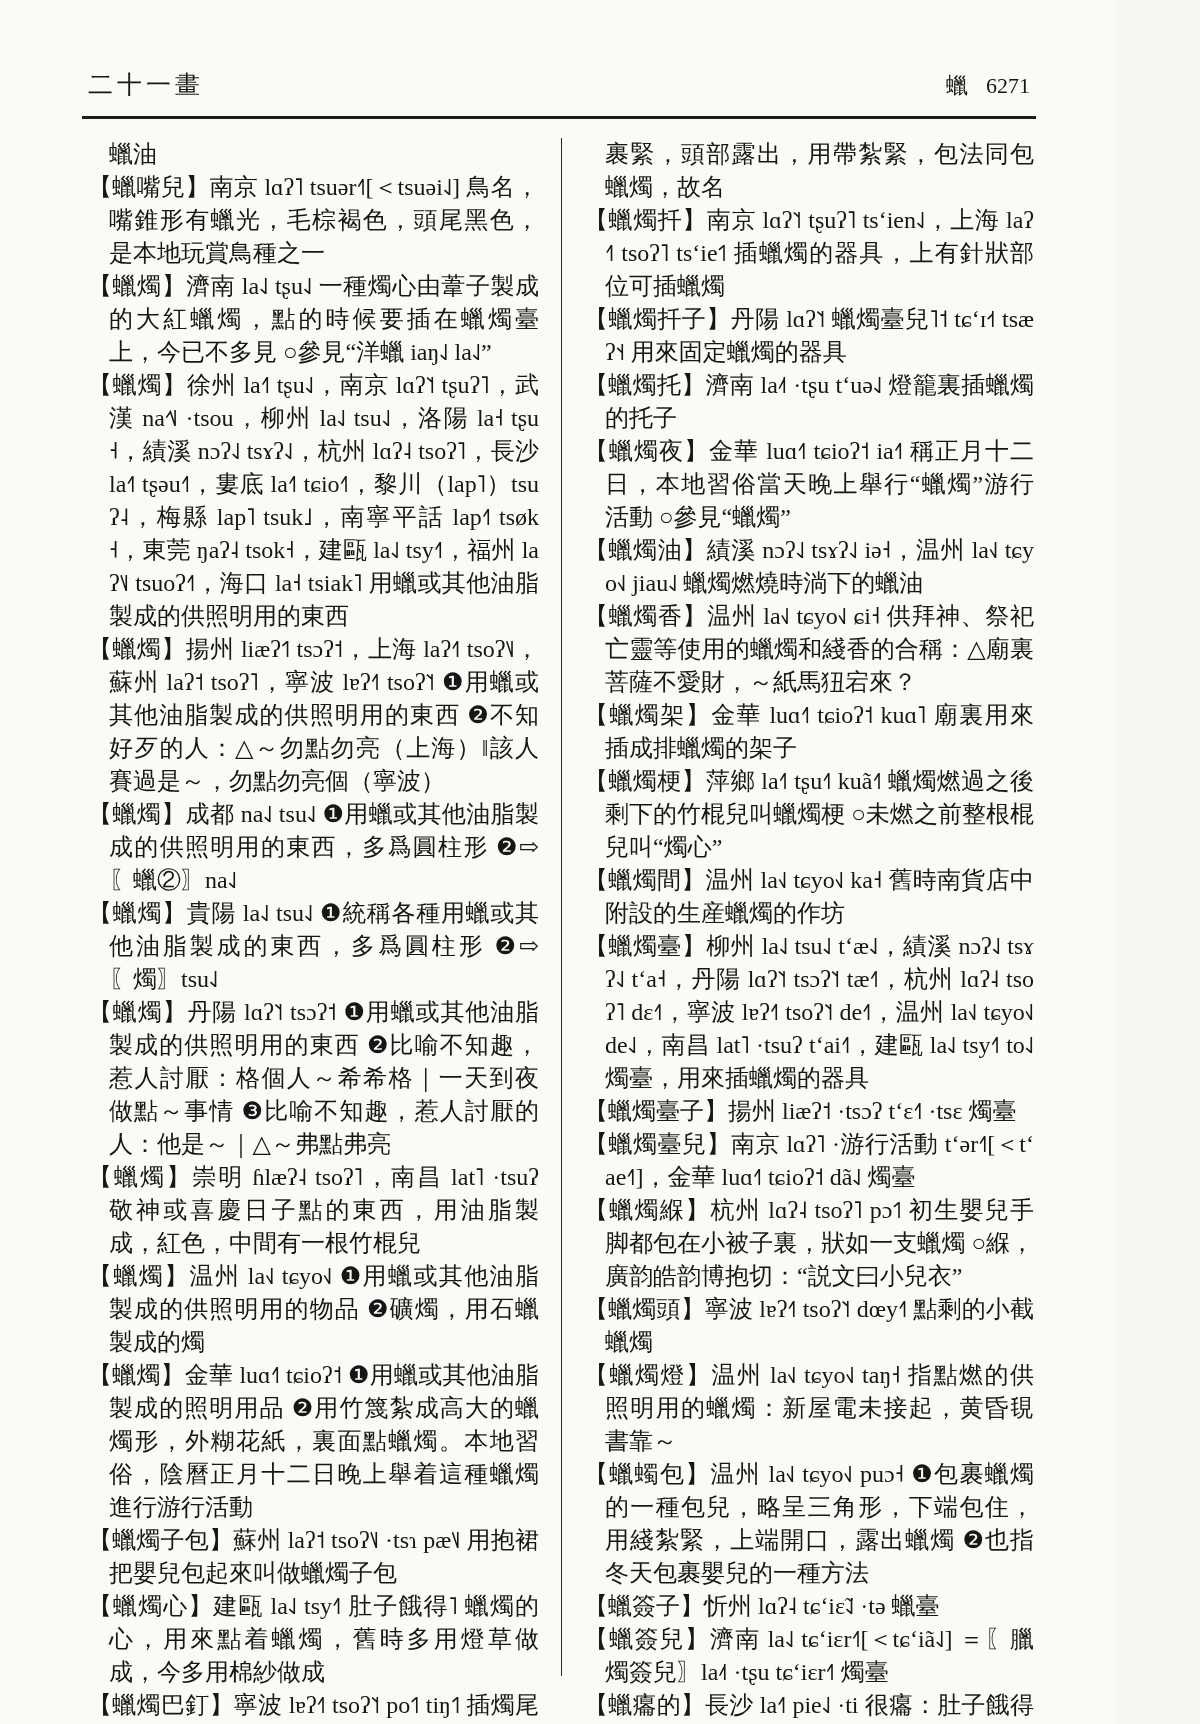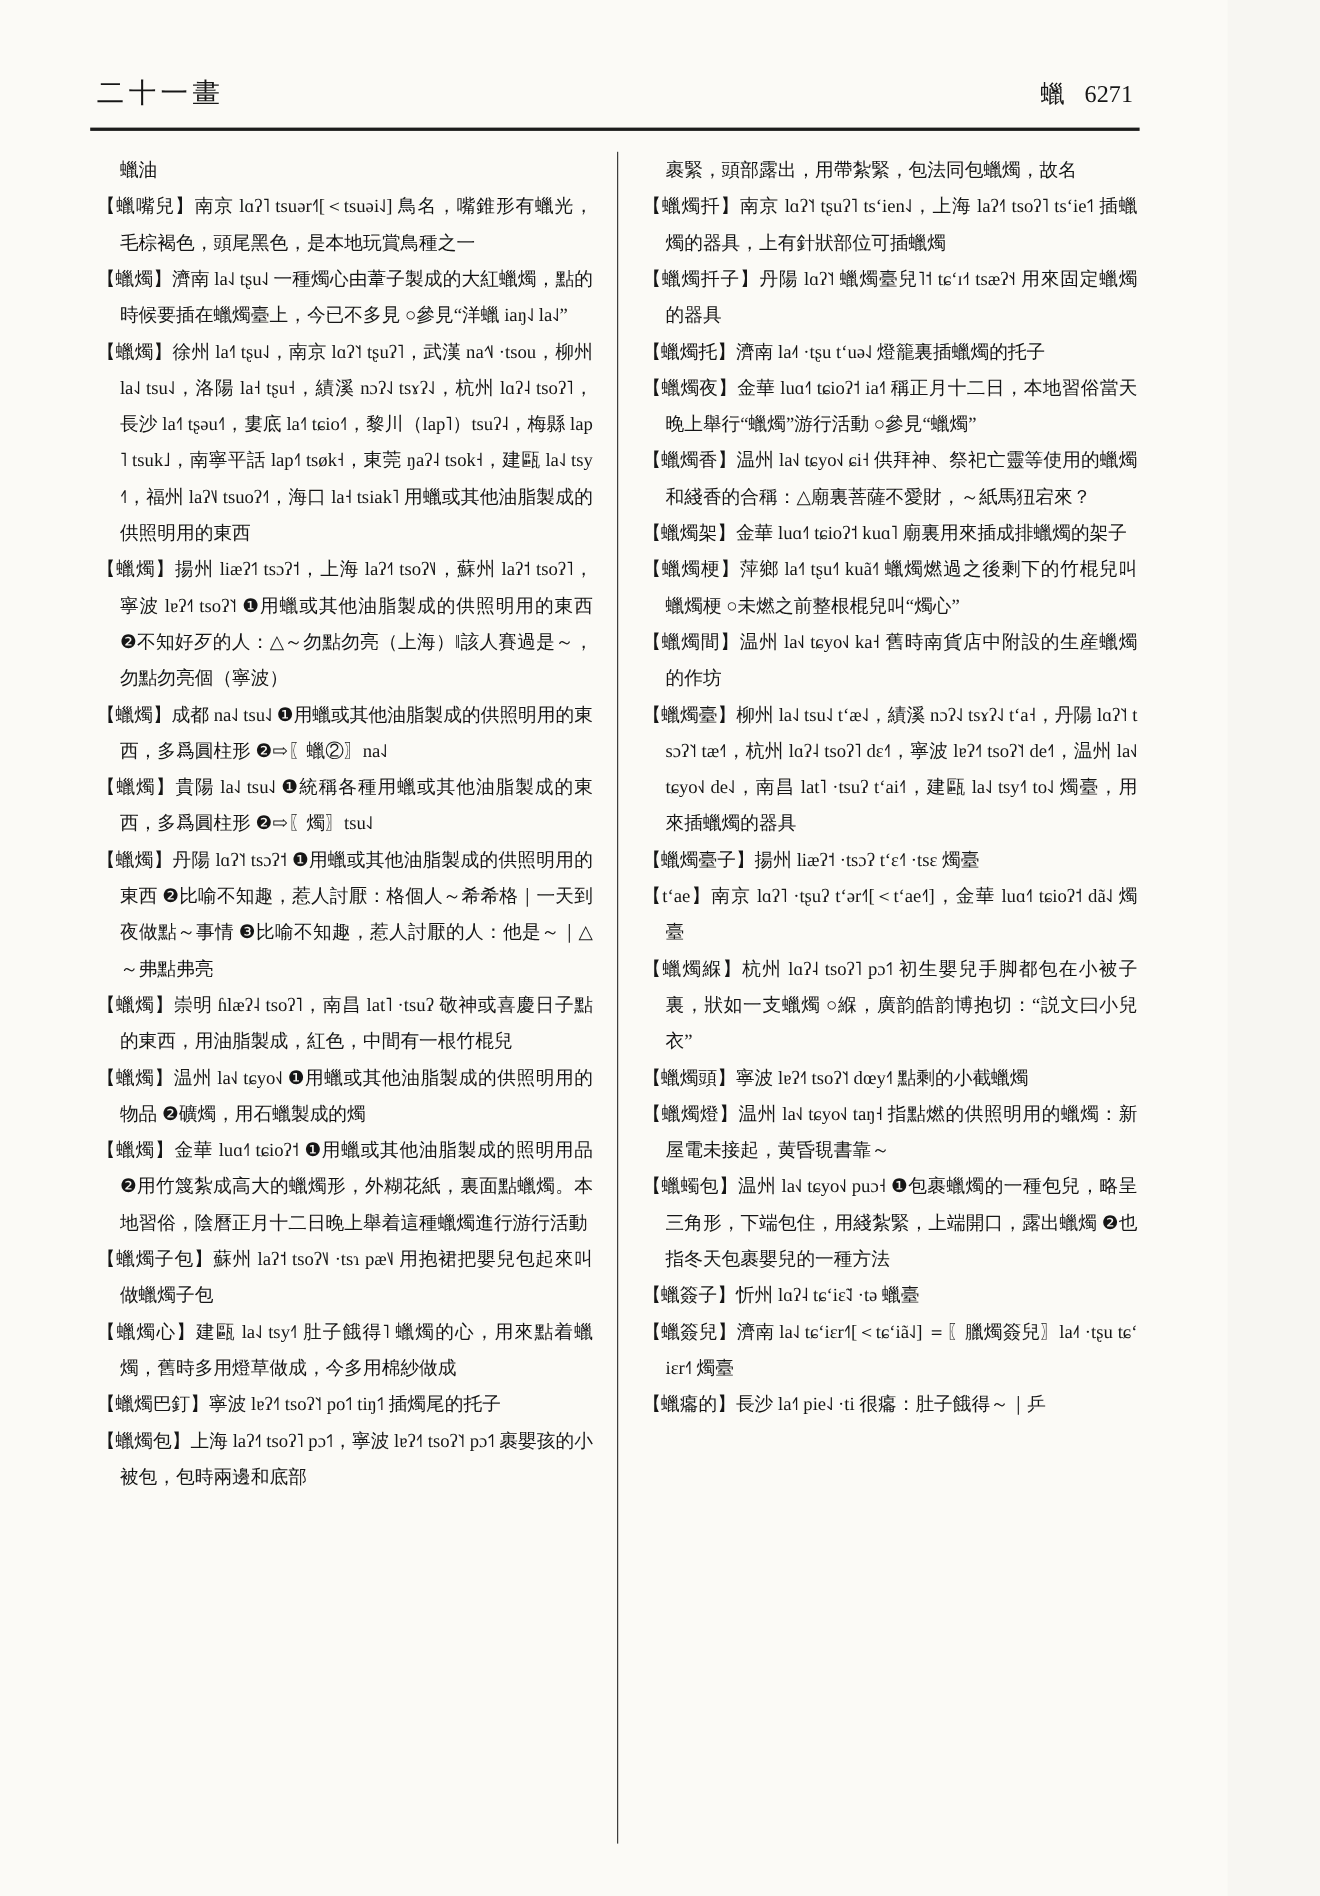--- a/index.html
+++ b/index.html
@@ -37,21 +37,21 @@
     display: flex;
   }
   .col {
     box-sizing: border-box;
     width: 50%;
   }
   .col-left { padding-right: 22px; }
   .col-right { border-left: 1.5px solid #2a2a2a; padding-left: 22px; }
   .col p {
     margin: 0;
-    font-size: 17px;
+    font-size: 24px;
     line-height: 33px;
     text-align: justify;
     text-justify: inter-character;
     word-break: break-all;
   }
   .entry { padding-left: 21px; text-indent: -21px; }
   .cont  { padding-left: 21px; text-indent: 0; }
 </style>
 </head>
 <body>
@@ -87,27 +87,28 @@
       <p class="entry">【蠟燭巴釘】寧波 lɐʔ˧˥ tsoʔ˥˦ po˦˥ tiŋ˦˥ 插燭尾的托子</p>
       <p class="entry">【蠟燭包】上海 laʔ˧˥ tsoʔ˥ pɔ˦˥，寧波 lɐʔ˧˥ tsoʔ˥˦ pɔ˦˥ 裹嬰孩的小被包，包時兩邊和底部</p>
     </section>
 
     <section class="col col-right">
       <p class="cont">裹緊，頭部露出，用帶紮緊，包法同包蠟燭，故名</p>
       <p class="entry">【蠟燭扦】南京 lɑʔ˥˦ tʂuʔ˥ tsʻien˨˩，上海 laʔ˧˥ tsoʔ˥ tsʻie˦˥ 插蠟燭的器具，上有針狀部位可插蠟燭</p>
       <p class="entry">【蠟燭扦子】丹陽 lɑʔ˥˦ 蠟燭臺兒˥˦ tɕʻɪ˧˦ tsæʔ˦˧ 用來固定蠟燭的器具</p>
       <p class="entry">【蠟燭托】濟南 la˨˦ ·tʂu tʻuə˨˩ 燈籠裏插蠟燭的托子</p>
       <p class="entry">【蠟燭夜】金華 luɑ˧˥ tɕioʔ˦ ia˧˥ 稱正月十二日，本地習俗當天晚上舉行“蠟燭”游行活動 ○參見“蠟燭”</p>
+      <p class="entry">【蠟燭油】績溪 nɔʔ˨˩ tsɤʔ˨˩ iə˧，温州 la˧˩ tɕyo˧˩ jiau˨˩ 蠟燭燃燒時淌下的蠟油</p>
       <p class="entry">【蠟燭香】温州 la˧˩ tɕyo˧˩ ɕi˧ 供拜神、祭祀亡靈等使用的蠟燭和綫香的合稱：△廟裏菩薩不愛財，～紙馬狃宕來？</p>
       <p class="entry">【蠟燭架】金華 luɑ˧˥ tɕioʔ˦ kuɑ˥ 廟裏用來插成排蠟燭的架子</p>
       <p class="entry">【蠟燭梗】萍鄉 la˧˥ tʂu˧˥ kuã˧˥ 蠟燭燃過之後剩下的竹棍兒叫蠟燭梗 ○未燃之前整根棍兒叫“燭心”</p>
       <p class="entry">【蠟燭間】温州 la˧˩ tɕyo˧˩ ka˧ 舊時南貨店中附設的生産蠟燭的作坊</p>
       <p class="entry">【蠟燭臺】柳州 la˨˩ tsu˨˩ tʻæ˨˩，績溪 nɔʔ˨˩ tsɤʔ˨˩ tʻa˧，丹陽 lɑʔ˥˦ tsɔʔ˥˦ tæ˧˥，杭州 lɑʔ˨ tsoʔ˥ dɛ˧˥，寧波 lɐʔ˧˥ tsoʔ˥˦ de˧˥，温州 la˧˩ tɕyo˧˩ de˨˩，南昌 lat˥ ·tsuʔ tʻai˧˥，建甌 la˨˩ tsy˧˥ to˨˩ 燭臺，用來插蠟燭的器具</p>
       <p class="entry">【蠟燭臺子】揚州 liæʔ˦ ·tsɔʔ tʻɛ˧˥ ·tsɛ 燭臺</p>
-      <p class="entry">【tʻae】南京 lɑʔ˥ ·tʂuʔ tʻər˧˥[＜tʻae˧˥]，金華 luɑ˧˥ tɕioʔ˦ dã˨˩ 燭臺</p>
+      <p class="entry">【蠟燭臺兒】南京 lɑʔ˥ ·游行活動 tʻər˧˥[＜tʻae˧˥]，金華 luɑ˧˥ tɕioʔ˦ dã˨˩ 燭臺</p>
       <p class="entry">【蠟燭緥】杭州 lɑʔ˨ tsoʔ˥ pɔ˦˥ 初生嬰兒手脚都包在小被子裏，狀如一支蠟燭 ○緥，廣韵皓韵博抱切：“説文曰小兒衣”</p>
       <p class="entry">【蠟燭頭】寧波 lɐʔ˧˥ tsoʔ˥˦ dœy˧˥ 點剩的小截蠟燭</p>
       <p class="entry">【蠟燭燈】温州 la˧˩ tɕyo˧˩ taŋ˧ 指點燃的供照明用的蠟燭：新屋電未接起，黄昏覒書靠～</p>
       <p class="entry">【蠟蠋包】温州 la˧˩ tɕyo˧˩ puɔ˧ ❶包裹蠟燭的一種包兒，略呈三角形，下端包住，用綫紮緊，上端開口，露出蠟燭 ❷也指冬天包裹嬰兒的一種方法</p>
       <p class="entry">【蠟簽子】忻州 lɑʔ˨ tɕʻiɛ̃˨˩ ·tə 蠟臺</p>
       <p class="entry">【蠟簽兒】濟南 la˨˩ tɕʻiɛr˧˥[＜tɕʻiã˨˩] ＝〖臘燭簽兒〗la˨˦ ·tʂu tɕʻiɛr˧˥ 燭臺</p>
       <p class="entry">【蠟癟的】長沙 la˧˥ pie˨˩ ·ti 很癟：肚子餓得～｜乒</p>
     </section>
 
   </div>

